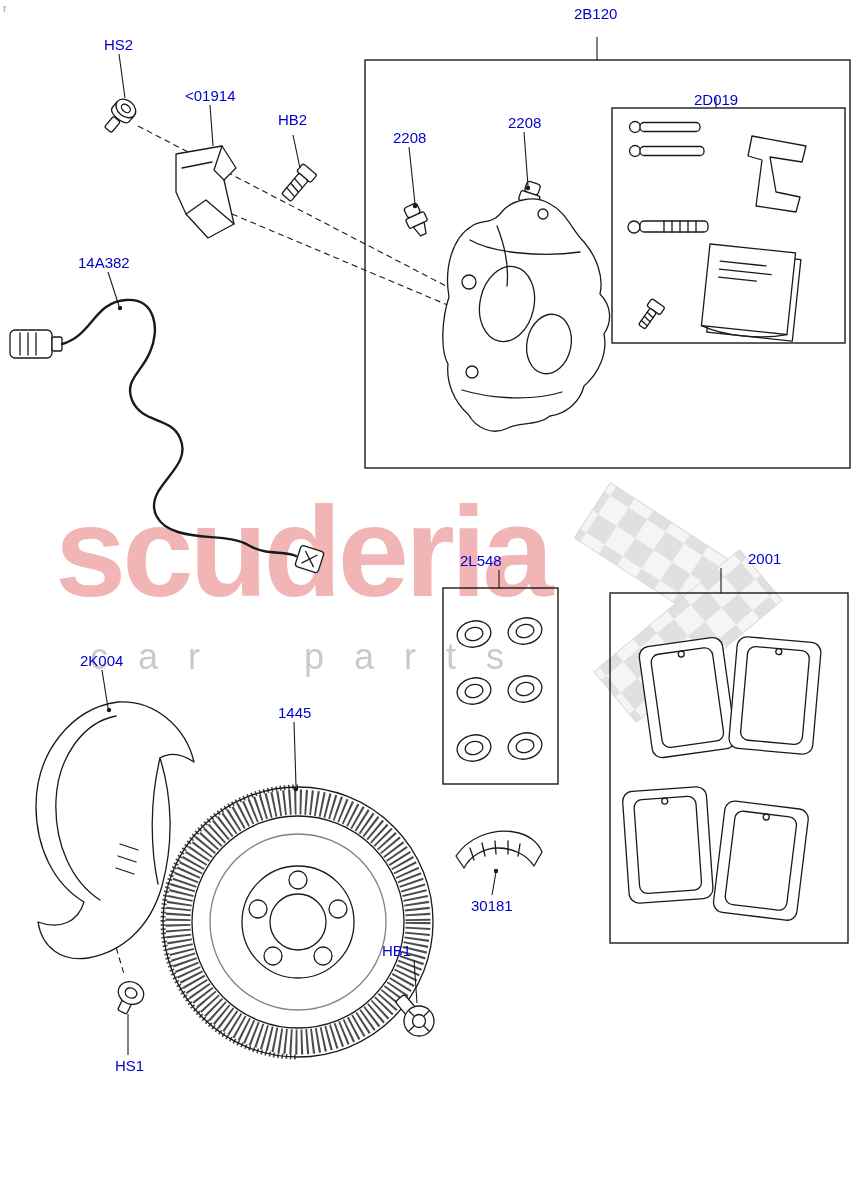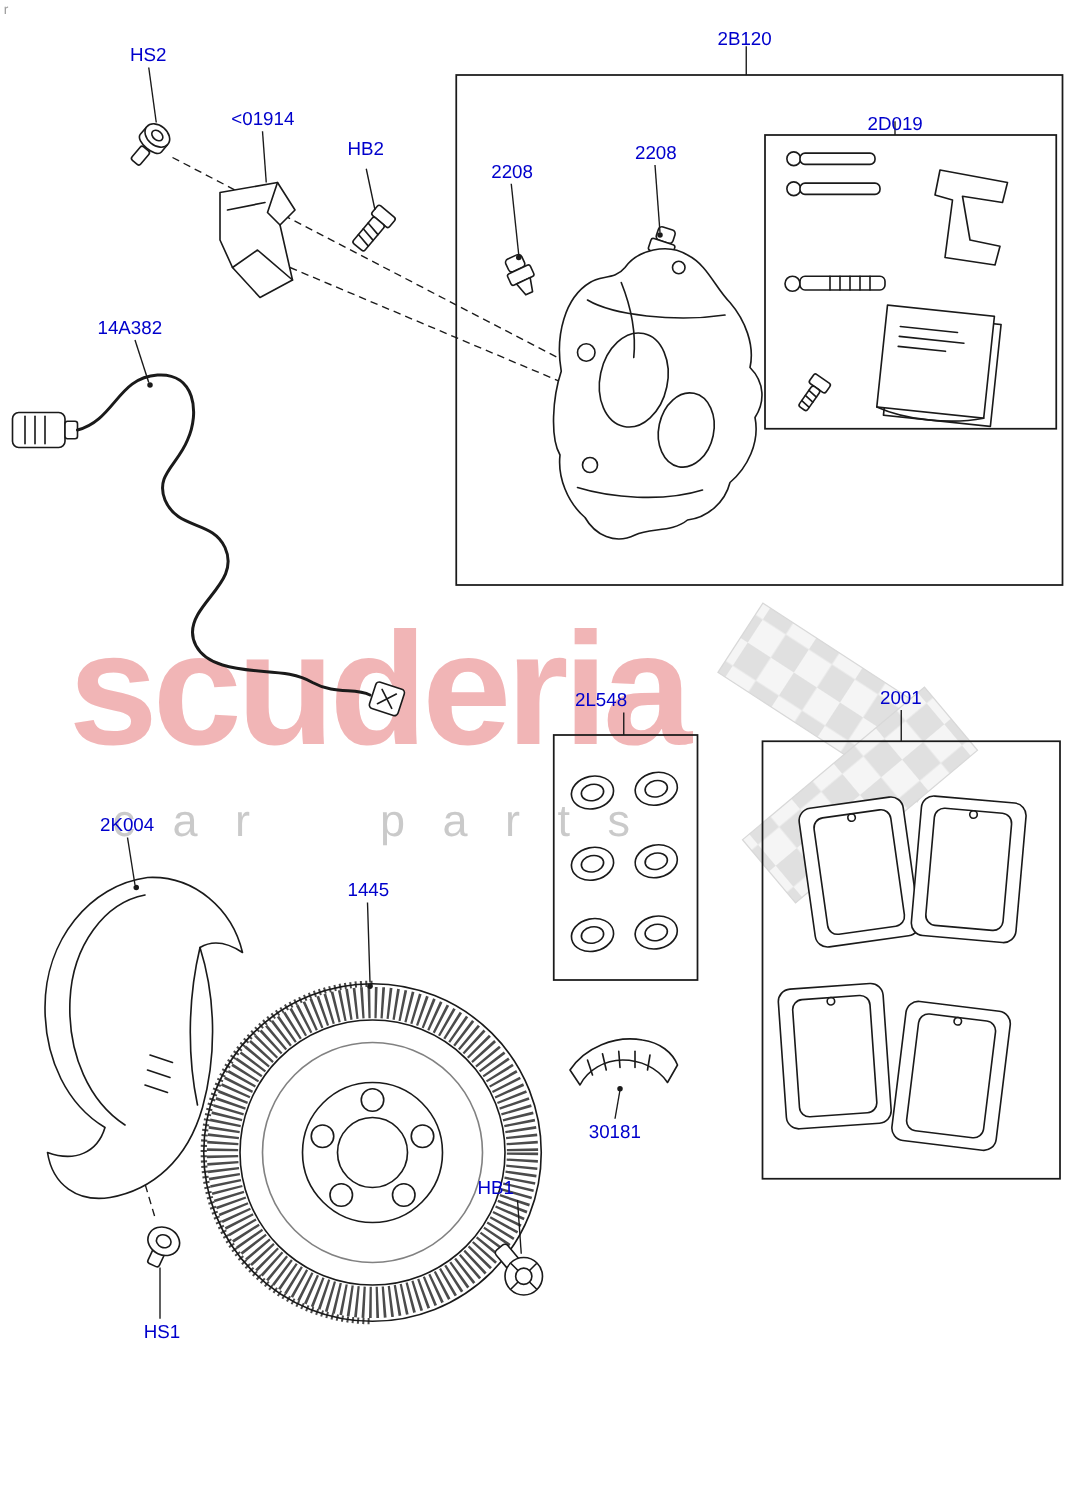--- a/index.html
+++ b/index.html
@@ -309,24 +309,24 @@
       <circle class="dot" cx="296" cy="789" r="2.2"></circle>
       <circle class="dot" cx="496" cy="871" r="2.2"></circle>
     </g>
   </svg>
 
   <div class="part-label" style="left:104px;top:36px">HS2</div>
   <div class="part-label" style="left:185px;top:87px">&lt;01914</div>
   <div class="part-label" style="left:278px;top:111px">HB2</div>
   <div class="part-label" style="left:393px;top:129px">2208</div>
   <div class="part-label" style="left:508px;top:114px">2208</div>
-  <div class="part-label" style="left:574px;top:23px">2B120</div>
+  <div class="part-label" style="left:574px;top:5px">2B120</div>
   <div class="part-label" style="left:694px;top:91px">2D019</div>
   <div class="part-label" style="left:78px;top:254px">14A382</div>
   <div class="part-label" style="left:460px;top:552px">2L548</div>
-  <div class="part-label" style="left:704px;top:550px">2001</div>
+  <div class="part-label" style="left:748px;top:550px">2001</div>
   <div class="part-label" style="left:80px;top:652px">2K004</div>
   <div class="part-label" style="left:278px;top:704px">1445</div>
   <div class="part-label" style="left:471px;top:897px">30181</div>
   <div class="part-label" style="left:382px;top:942px">HB1</div>
   <div class="part-label" style="left:115px;top:1057px">HS1</div>
 
 </div>
 
 </body></html>

